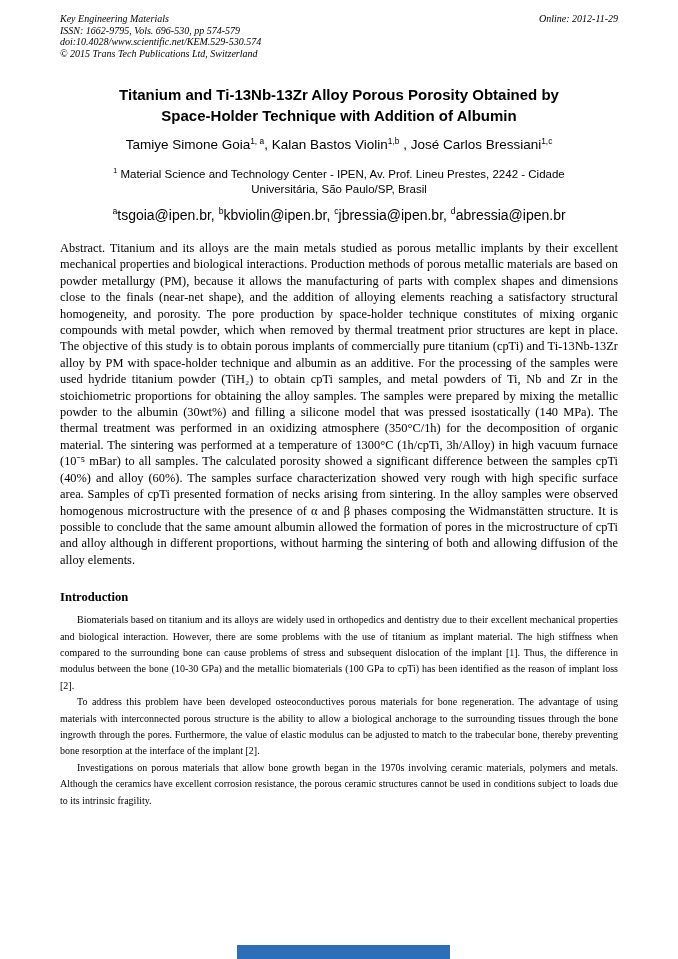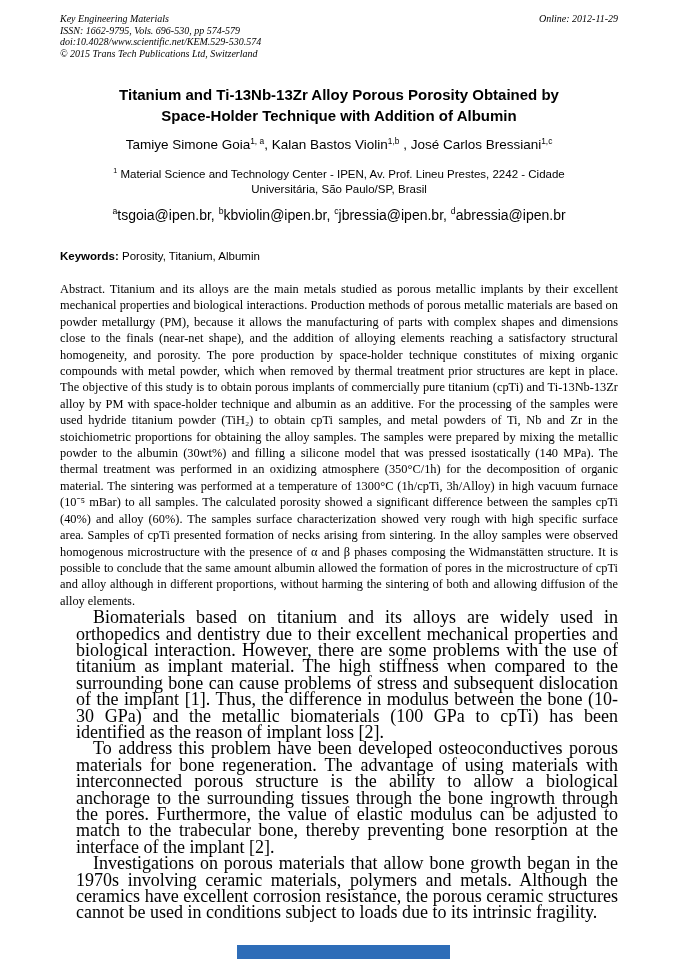--- a/index.html
+++ b/index.html
@@ -66,24 +66,23 @@
   }
   .abs-label { font-weight: normal; }
 
   .section-heading {
     margin-top: 22px; margin-bottom: 7px;
     font-size: 12.6px; font-weight: bold;
     font-family: "Liberation Serif", serif;
   }
 
   .body-par {
-    font-size: 18px; line-height: 16.4px;
+    font-size: 10px; line-height: 16.4px;
     text-align: justify;
     text-indent: 17px;
-    margin-left: 16px;
   }
 
   .footer-bar {
     position: absolute;
     left: 237px; bottom: 0;
     width: 213px; height: 14px;
     background: #2e6db8;
   }
 </style>
 </head>
@@ -117,28 +116,26 @@
     <sup>1</sup><span> Material Science and Technology Center - IPEN, Av. Prof. Lineu Prestes, 2242 - Cidade Universitária, São Paulo/SP, Brasil</span>
   </div>
 
   <div class="emails">
     <sup>a</sup><span>tsgoia@ipen.br</span><span>, </span>
     <sup>b</sup><span>kbviolin@ipen.br</span><span>, </span>
     <sup>c</sup><span>jbressia@ipen.br</span><span>, </span>
     <sup>d</sup><span>abressia@ipen.br</span>
   </div>
 
-  <div class="keywords">
-    <span class="kw-label">Keywords:</span><span> Porosity, Titanium, Albumin</span>
-  </div>
 
   <p class="abstract">
     <span class="abs-label">Abstract.</span><span> Titanium and its alloys are the main metals studied as porous metallic implants by their excellent mechanical properties and biological interactions. Production methods of porous metallic materials are based on powder metallurgy (PM), because it allows the manufacturing of parts with complex shapes and dimensions close to the finals (near-net shape), and the addition of alloying elements reaching a satisfactory structural homogeneity, and porosity. The pore production by space-holder technique constitutes of mixing organic compounds with metal powder, which when removed by thermal treatment prior structures are kept in place. The objective of this study is to obtain porous implants of commercially pure titanium (cpTi) and Ti-13Nb-13Zr alloy by PM with space-holder technique and albumin as an additive. For the processing of the samples were used hydride titanium powder (TiH₂) to obtain cpTi samples, and metal powders of Ti, Nb and Zr in the stoichiometric proportions for obtaining the alloy samples. The samples were prepared by mixing the metallic powder to the albumin (30wt%) and filling a silicone model that was pressed isostatically (140 MPa). The thermal treatment was performed in an oxidizing atmosphere (350°C/1h) for the decomposition of organic material. The sintering was performed at a temperature of 1300°C (1h/cpTi, 3h/Alloy) in high vacuum furnace (10⁻⁵ mBar) to all samples. The calculated porosity showed a significant difference between the samples cpTi (40%) and alloy (60%). The samples surface characterization showed very rough with high specific surface area. Samples of cpTi presented formation of necks arising from sintering. In the alloy samples were observed homogenous microstructure with the presence of α and β phases composing the Widmanstätten structure. It is possible to conclude that the same amount albumin allowed the formation of pores in the microstructure of cpTi and alloy although in different proportions, without harming the sintering of both and allowing diffusion of the alloy elements.</span>
   </p>
 
+  <h2 class="section-heading">Introduction</h2>
 
   <p class="body-par">Biomaterials based on titanium and its alloys are widely used in orthopedics and dentistry due to their excellent mechanical properties and biological interaction. However, there are some problems with the use of titanium as implant material. The high stiffness when compared to the surrounding bone can cause problems of stress and subsequent dislocation of the implant [1]. Thus, the difference in modulus between the bone (10-30 GPa) and the metallic biomaterials (100 GPa to cpTi) has been identified as the reason of implant loss [2].</p>
   <p class="body-par">To address this problem have been developed osteoconductives porous materials for bone regeneration. The advantage of using materials with interconnected porous structure is the ability to allow a biological anchorage to the surrounding tissues through the bone ingrowth through the pores. Furthermore, the value of elastic modulus can be adjusted to match to the trabecular bone, thereby preventing bone resorption at the interface of the implant [2].</p>
   <p class="body-par">Investigations on porous materials that allow bone growth began in the 1970s involving ceramic materials, polymers and metals. Although the ceramics have excellent corrosion resistance, the porous ceramic structures cannot be used in conditions subject to loads due to its intrinsic fragility.</p>
 
 </div>
 
 <div class="footer-bar"></div>
 
 </body></html>

